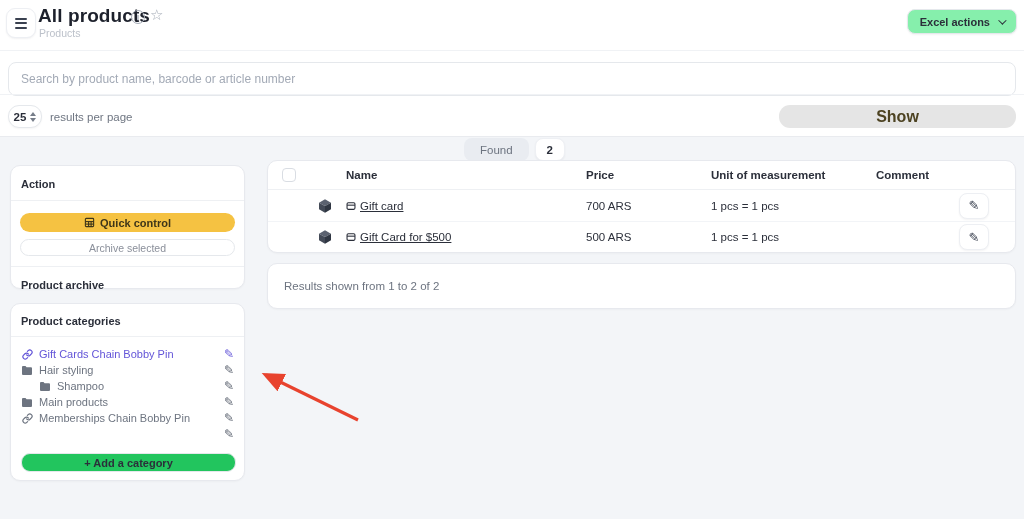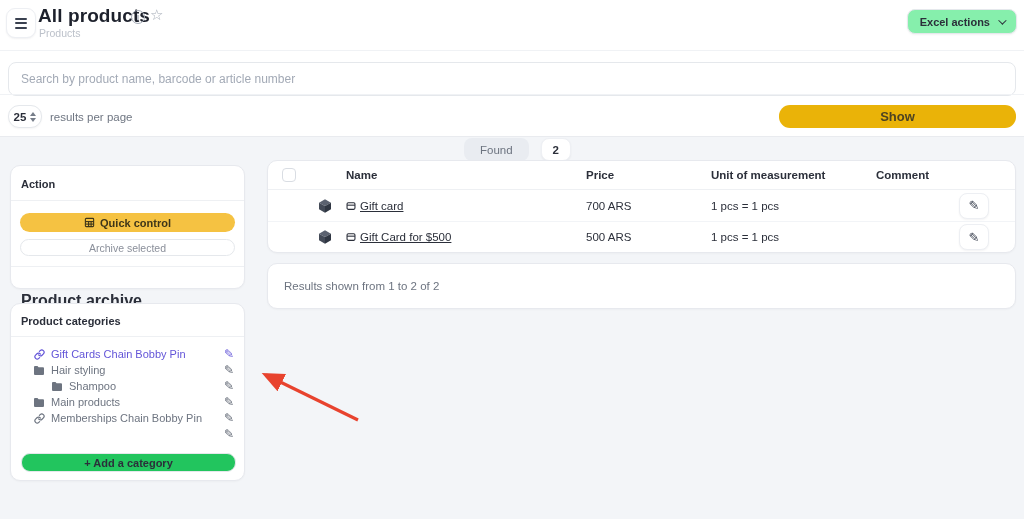--- a/index.html
+++ b/index.html
@@ -18,45 +18,45 @@
   .excel-btn { position:absolute; right:7px; top:9px; height:25px; padding:0 12px; background:#86efac; border:1px solid #e5e8ec; border-radius:8px; box-shadow:0 1px 2px rgba(20,24,36,.05); display:flex; align-items:center; gap:8px; font-size:11px; font-weight:600; color:#2b2f3a; cursor:pointer; }
   .chev-down { width:6px; height:6px; border-right:1.6px solid #2b2f3a; border-bottom:1.6px solid #2b2f3a; transform:rotate(45deg) translateY(-2px); }
   .row-sep { position:absolute; left:0; width:1024px; height:1px; background:#f0f2f5; }
   .search-input { position:absolute; left:8px; top:62px; width:1008px; height:25px; border:1px solid #e5e8ec; border-radius:8px; padding:16px 12px; font-size:12px; color:#2b2f3a; outline:none; font-family:"Liberation Sans", sans-serif; }
   .search-input::placeholder { color:#a3aab6; }
   .perpage-select { position:absolute; left:8px; top:105px; width:34px; height:23px; border:1px solid #e5e8ec; border-radius:11px; background:#fff; display:flex; align-items:center; justify-content:center; gap:4px; font-size:11.5px; font-weight:600; color:#2b2f3a; cursor:pointer; box-shadow:0 1px 2px rgba(20,24,36,.04); }
   .stepper { display:flex; flex-direction:column; gap:2px; }
   .tri-up { width:0; height:0; border-left:3px solid transparent; border-right:3px solid transparent; border-bottom:4px solid #767d89; }
   .tri-down { width:0; height:0; border-left:3px solid transparent; border-right:3px solid transparent; border-top:4px solid #767d89; }
   .perpage-label { position:absolute; left:50px; top:111px; font-size:11.5px; color:#6f7682; }
-  .show-btn { position:absolute; left:779px; top:105px; width:237px; height:23px; background:#eab308; border:none; border-radius:11px; font-size:13px; font-weight:600; color:#4d4322; cursor:pointer; font-family:"Liberation Sans", sans-serif; }
-
-  
-  .tabs { position:absolute; left:464px; top:138px; display:flex; gap:12px; }
+  .show-btn { position:absolute; left:779px; top:105px; width:237px; height:23px; background:#e5e5e5; border:none; border-radius:11px; font-size:16px; font-weight:600; color:#4d4322; cursor:pointer; font-family:"Liberation Sans", sans-serif; }
+
+  
+  .tabs { position:absolute; left:464px; top:138px; display:flex; gap:6px; }
   .tab-found { height:23px; padding:0 16px; background:#e9ecf1; border-radius:8px; display:flex; align-items:center; font-size:11.5px; color:#6d7480; cursor:pointer; }
   .tab-count { height:23px; min-width:30px; padding:0 10px; background:#ffffff; border:1px solid #eef0f4; border-radius:8px; box-shadow:0 1px 2px rgba(20,24,36,.05); display:flex; align-items:center; justify-content:center; font-size:11.5px; font-weight:600; color:#2b2f3a; cursor:pointer; }
 
   
   .card { position:absolute; background:#fff; border:1px solid #e7e9ee; border-radius:10px; box-shadow:0 1px 2px rgba(20,24,36,.03); }
   .card-title { font-size:11px; font-weight:600; color:#2b2f3a; }
   .hr { height:1px; background:#eef0f3; }
 
   
   .action-card { left:10px; top:165px; width:235px; height:124px; }
   .action-card .card-title { padding:12px 10px 10px 10px; }
   .action-body { padding:12px 9px 0 9px; display:flex; flex-direction:column; gap:7px; }
   .quick-btn { height:19px; background:#f5c242; border:none; border-radius:10px; font-size:11px; font-weight:600; color:#3e3619; display:flex; align-items:center; justify-content:center; gap:5px; cursor:pointer; font-family:"Liberation Sans", sans-serif; }
   .archive-btn { height:17px; background:#fff; border:1px solid #e5e8ec; border-radius:9px; font-size:10.5px; color:#8a8f9a; display:flex; align-items:center; justify-content:center; cursor:pointer; font-family:"Liberation Sans", sans-serif; }
   .action-hr { margin:10px 0 0 0; }
-  .archive-link { display:inline-block; margin:25px 0 0 10px; font-size:16px; font-weight:700; color:#2b2f3a; text-decoration:underline; cursor:pointer; }
+  .archive-link { display:inline-block; margin:12px 0 0 10px; font-size:11px; font-weight:700; color:#2b2f3a; cursor:pointer; }
 
   
   .cat-card { left:10px; top:303px; width:235px; height:178px; }
   .cat-card .card-title { padding:11px 10px 9px 10px; }
-  .cat-list { padding:9px 10px 0 10px;margin-left:12px; }
+  .cat-list { padding:9px 10px 0 10px; }
   .cat-row { display:flex; align-items:center; height:16px; gap:6px; }
   .cat-row .label { font-size:11px; color:#6d7480; white-space:nowrap; overflow:hidden; flex:1; }
   .cat-row.purple .label { color:#6355d8; }
   .cat-row.purple .pencil { color:#6355d8; }
   .cat-row.indent { padding-left:18px; }
   .pencil { font-size:12px; color:#5c6370; cursor:pointer; line-height:1; flex:none; }
   .cat-icon { width:12px; height:12px; flex:none; display:flex; align-items:center; justify-content:center; }
   .add-cat-btn { position:absolute; left:10px; bottom:8px; width:215px; height:19px; background:#22c55e; border:1px solid #e5e8ec; border-radius:9px; font-size:11px; font-weight:600; color:#2b2f3a; cursor:pointer; font-family:"Liberation Sans", sans-serif; }
 
   

